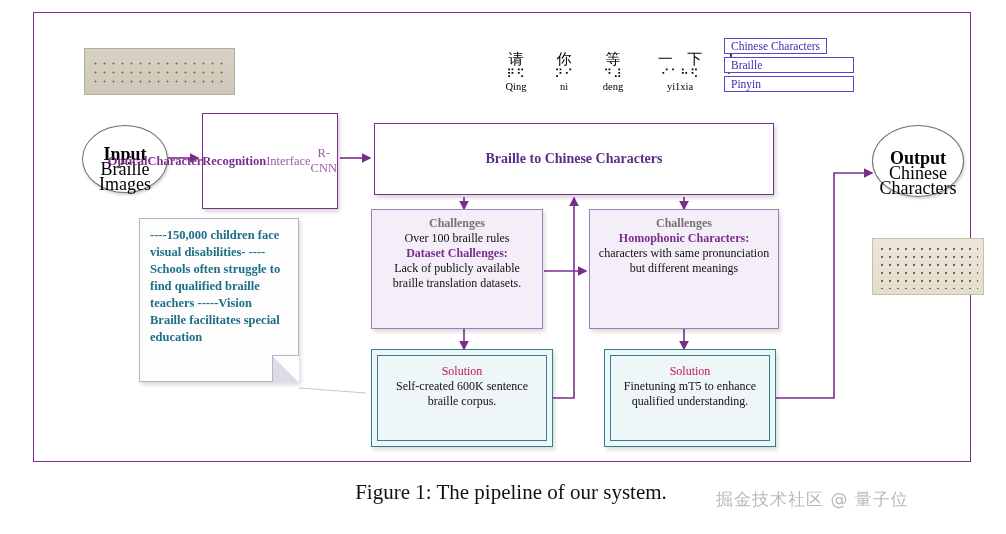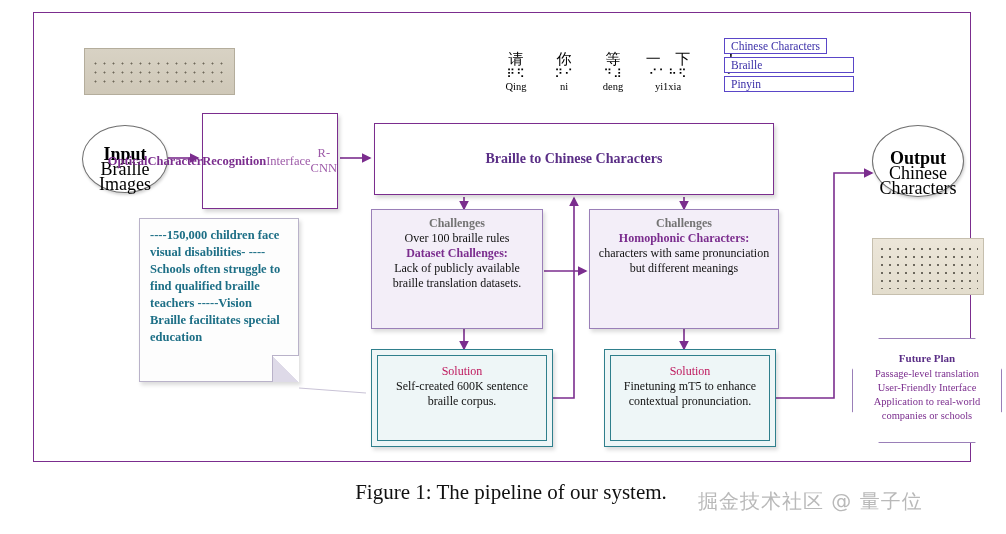--- a/index.html
+++ b/index.html
@@ -151,22 +151,22 @@
   }
   .future .hd{font-weight:bold;color:#5a2e86;font-size:11px;margin-bottom:2px;}
   
   svg.flow{position:absolute;left:0;top:0;width:938px;height:450px;pointer-events:none;}
   
   .caption{
     position:absolute;left:8px;top:480px;width:1006px;text-align:center;
     font-size:21px;color:#111;font-family:"Liberation Serif", serif;
   }
   .watermark{
-    position:absolute;left:698px;top:488px;
-    font-size:20px;color:#b9b9b9;
+    position:absolute;left:716px;top:488px;
+    font-size:17px;color:#b9b9b9;
     font-family:"DejaVu Sans", sans-serif;
     letter-spacing:1px;
   }
 </style>
 </head>
 <body>
 
 <div class="figure-frame">
 
   <div class="braille-photo">
@@ -186,21 +186,21 @@
     <div class="char-cell" style="left:58px;top:8px;width:34px;">
       <div class="char-han">你</div>
       <div class="char-braille">⠝⠊</div>
       <div class="char-pinyin">ni</div>
     </div>
     <div class="char-cell" style="left:104px;top:8px;width:40px;">
       <div class="char-han">等</div>
       <div class="char-braille">⠙⠼</div>
       <div class="char-pinyin">deng</div>
     </div>
-    <div class="char-cell" style="left:144px;top:8px;width:70px;">
+    <div class="char-cell" style="left:156px;top:8px;width:70px;">
       <div class="char-han"><span>一</span>&nbsp;&nbsp;&nbsp;<span>下</span></div>
       <div class="char-braille">⠊⠁⠓⠫</div>
       <div class="char-pinyin">yi1xia</div>
     </div>
     <div class="char-cell" style="left:230px;top:8px;width:24px;">
       <div class="char-han">！</div>
       <div class="char-braille">⠂</div>
       <div class="char-pinyin">!</div>
     </div>
   </div>
@@ -277,31 +277,25 @@
 
   <div class="node sol" style="left:337px;top:336px;width:182px;height:98px;">
     <div class="sol-inner"></div>
     <div class="hd" style="margin-top:8px;">Solution</div>
     <div style="padding:0 10px;">Self-created 600K sentence braille corpus.</div>
   </div>
 
   <div class="node sol" style="left:570px;top:336px;width:172px;height:98px;">
     <div class="sol-inner"></div>
     <div class="hd" style="margin-top:8px;">Solution</div>
-    <div style="padding:0 8px;">Finetuning mT5 to enhance contextual pronunciation.</div>
+    <div style="padding:0 8px;">Finetuning mT5 to enhance qualified understanding.</div>
   </div>
 
   <div class="note">
     <span>----150,000 children face visual disabilities- ----Schools often struggle to find qualified braille teachers -----Vision Braille facilitates special education</span>
     <div class="fold"></div>
   </div>
 
-  <div class="future">
-    <div class="hd">Future Plan</div>
-    <div>Passage-level translation</div>
-    <div>User-Friendly Interface</div>
-    <div>Application to real-world companies or schools</div>
-  </div>
 
 </div>
 
 <div class="caption">Figure 1: The pipeline of our system.</div>
 <div class="watermark">掘金技术社区   @ 量子位</div>
 
 </body></html>

